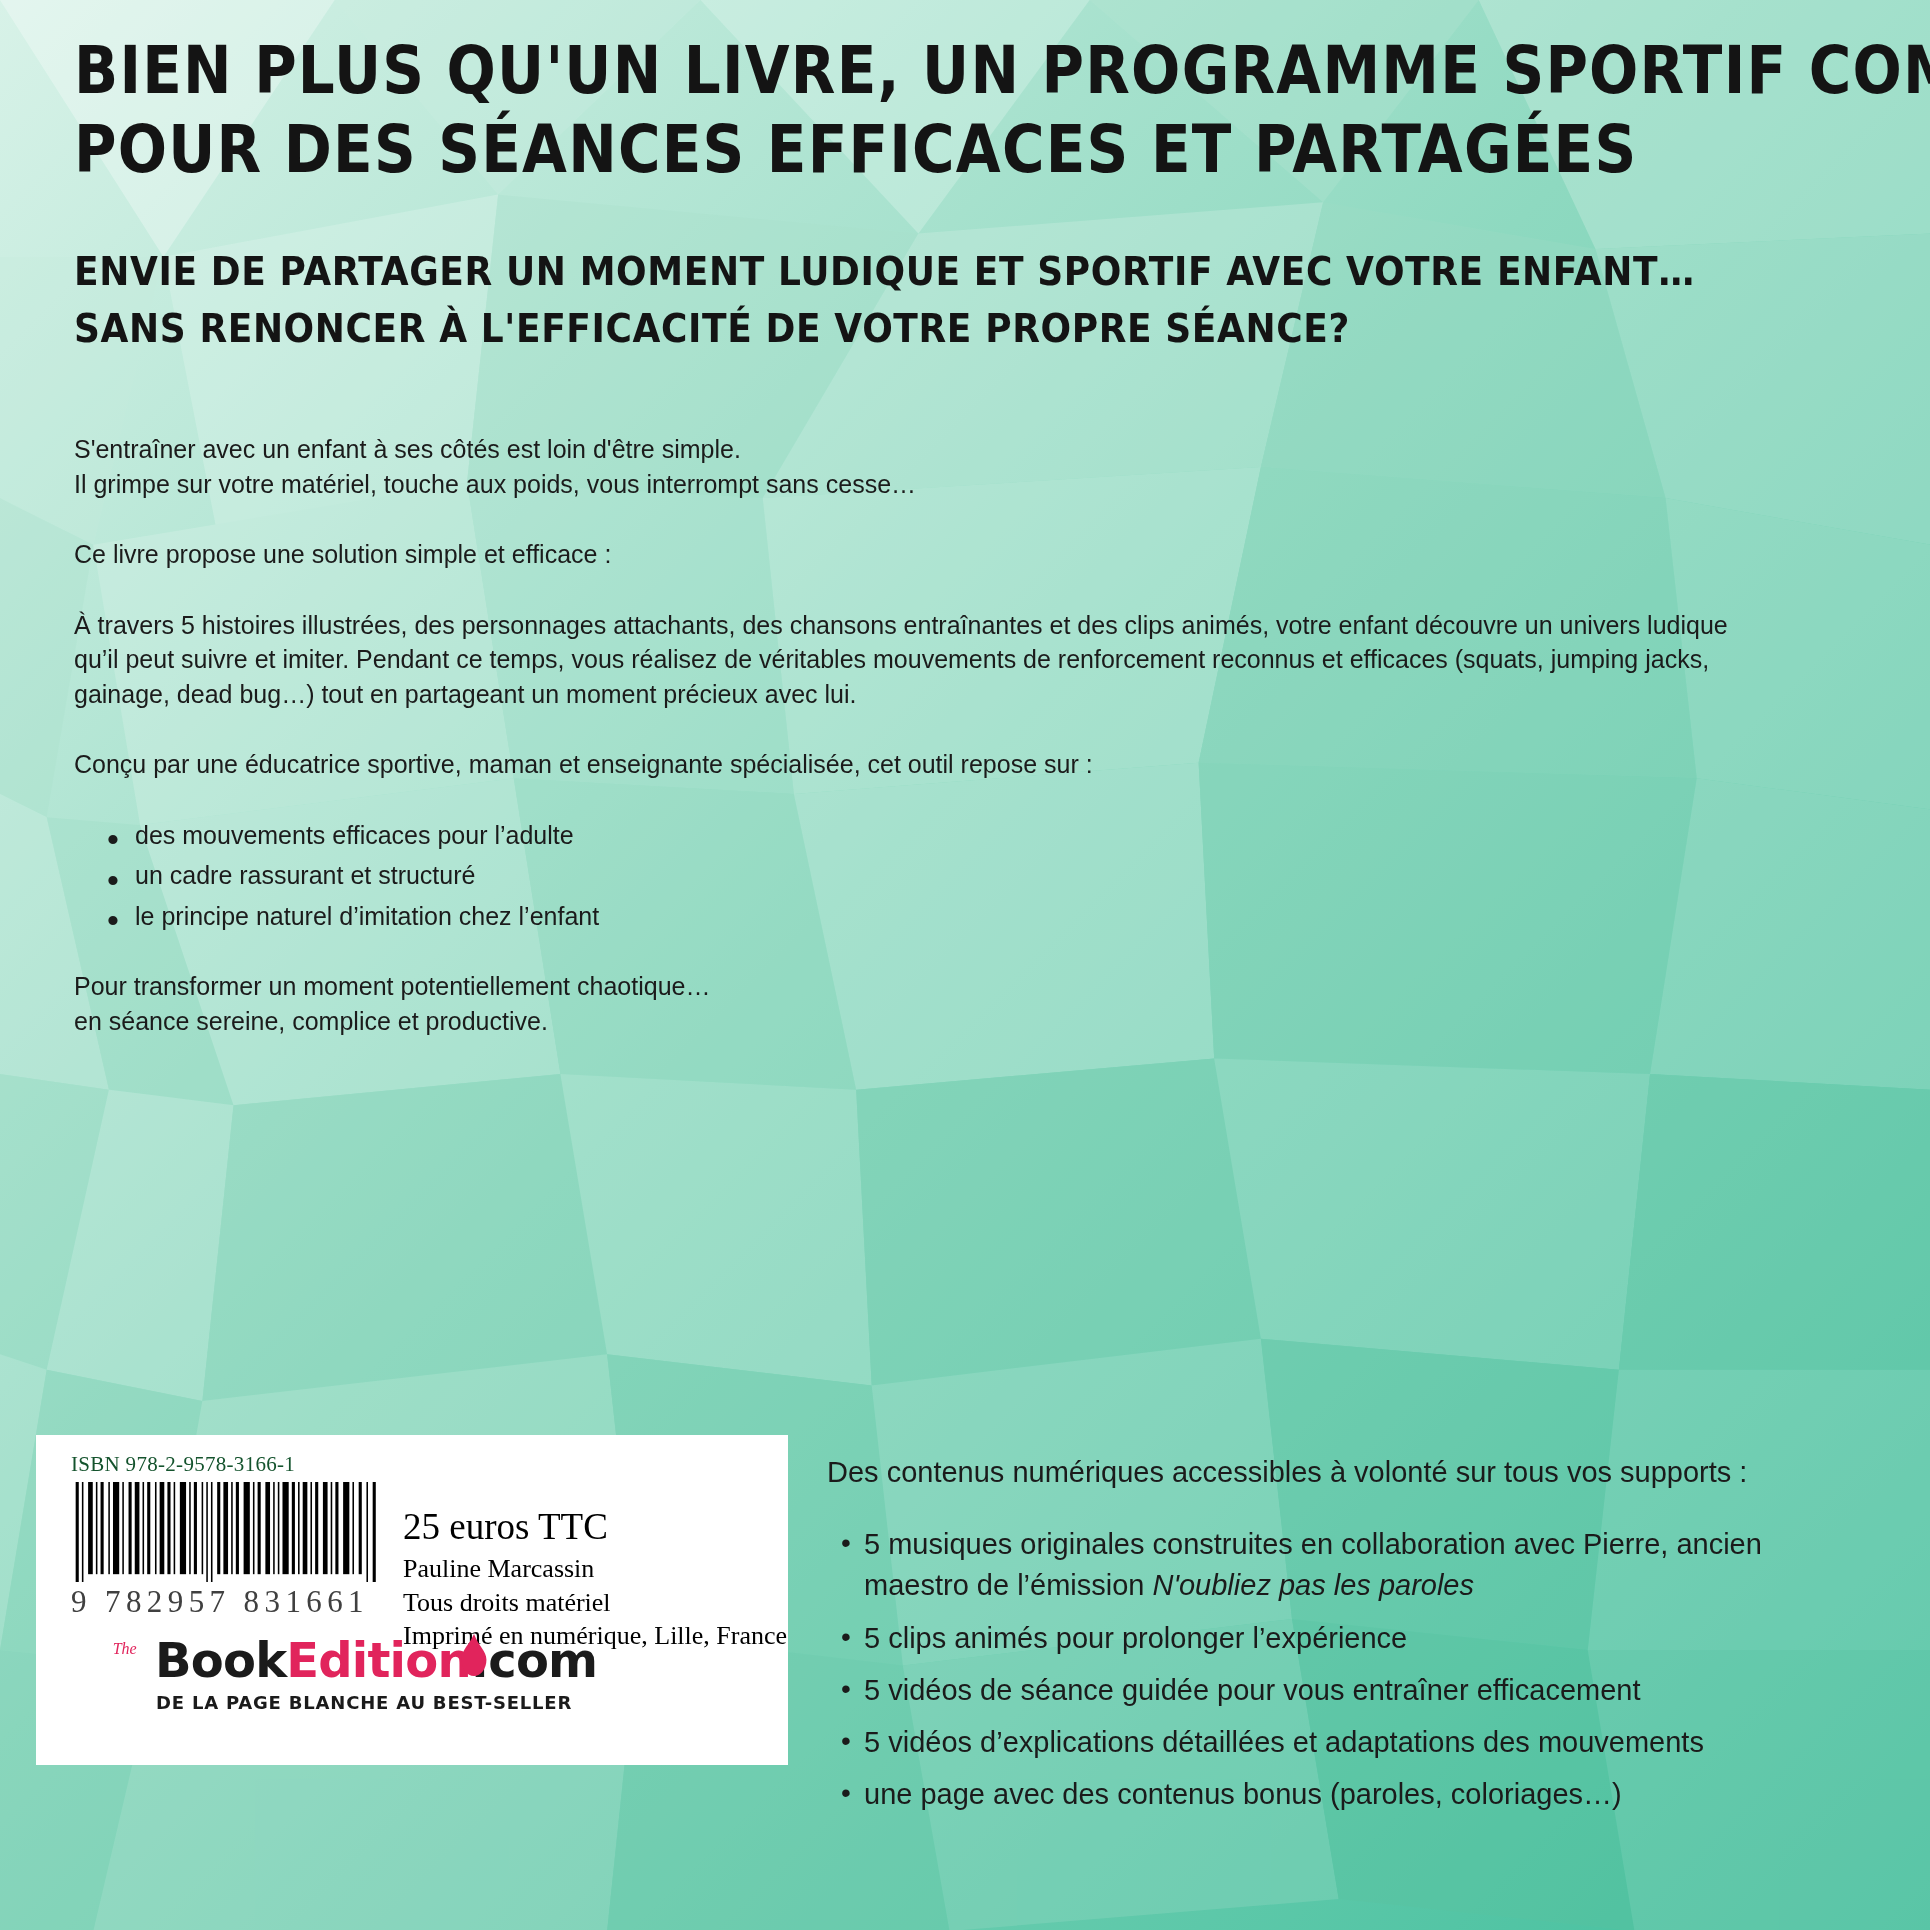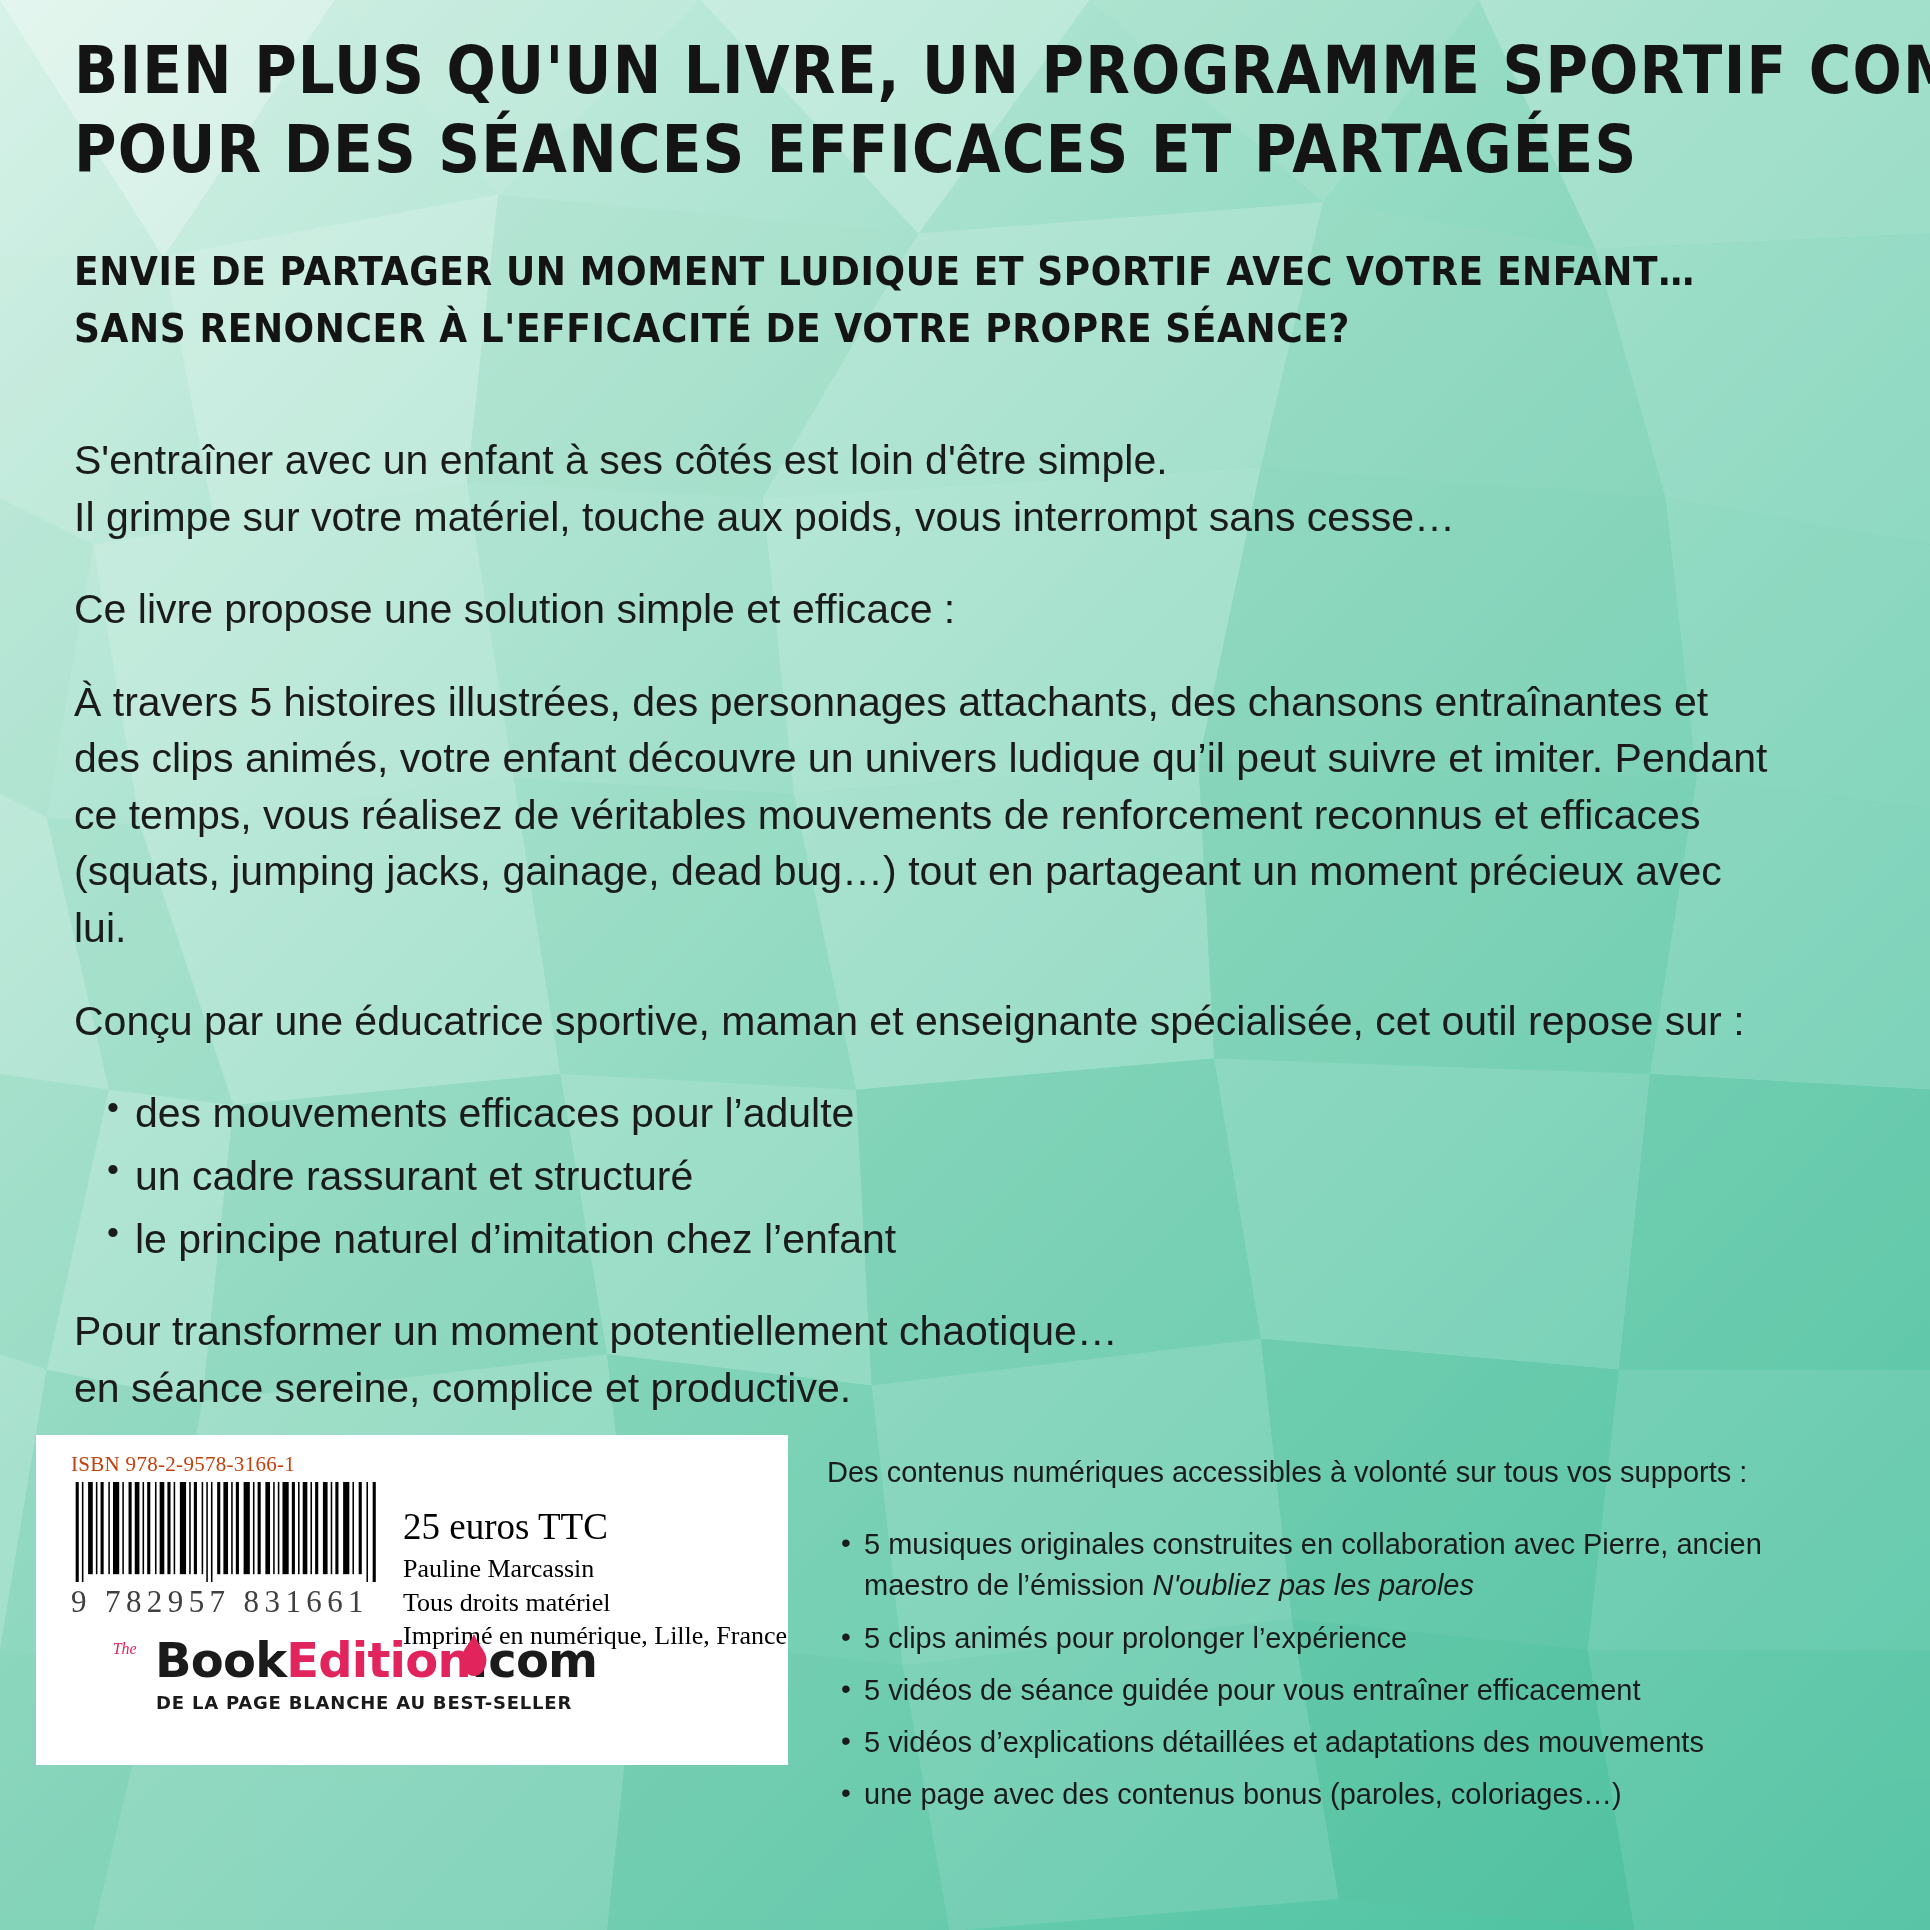--- a/index.html
+++ b/index.html
@@ -68,21 +68,21 @@
   }
   .subhead div { white-space: nowrap; }
 
   
   .body-copy {
     position: absolute;
     left: 74px;
     top: 432px;
     width: 1701px;
     color: #1b1b1b;
-    font-size: 41px;
+    font-size: 25px;
     line-height: 1.38;
   }
   .body-copy p {
     margin: 0 0 36px 0;
   }
   .body-copy p.tight { margin-bottom: 0; }
   .body-copy ul {
     margin: 4.7px 0 36px 0;
     padding-left: 61px;
     list-style: none;
@@ -108,21 +108,21 @@
     width: 752px;
     height: 330px;
     background: #ffffff;
   }
   .isbn-text {
     position: absolute;
     left: 35px;
     top: 17px;
     font-family: "Liberation Serif", serif;
     font-size: 21px;
-    color: #c2410c;
+    color: #14532d;
     letter-spacing: 0.3px;
   }
   .barcode-wrap {
     position: absolute;
     left: 35px;
     top: 47px;
     width: 311px;
     height: 100px;
   }
   .barcode-wrap svg { display:block; width:100%; height:100%; }

